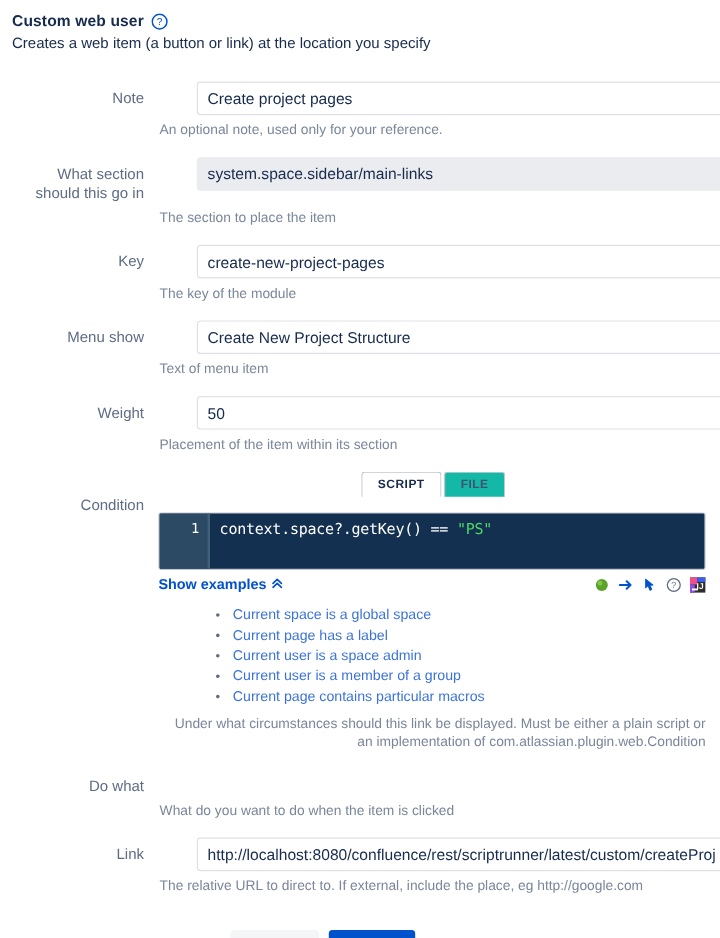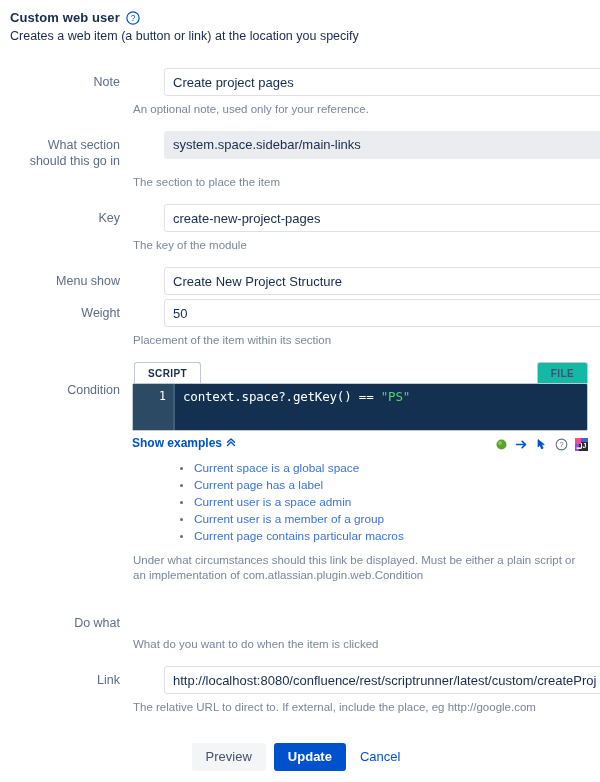--- a/index.html
+++ b/index.html
@@ -45,21 +45,21 @@
     border-top: 5px solid #42526E;
   }
   .sel-wrap { position: relative; }
   select.sel { appearance: none; -webkit-appearance: none; -moz-appearance: none; padding-right: 26px; }
   .sel-wrap .updown { position: absolute; right: 9px; top: 50%; margin-top: -7px; pointer-events: none; }
   .sel-wrap .updown i { display: block; width: 0; height: 0; border-left: 4px solid transparent; border-right: 4px solid transparent; }
   .sel-wrap .updown i.up { border-bottom: 5px solid #344563; margin-bottom: 3px; }
   .sel-wrap .updown i.dn { border-top: 5px solid #344563; }
 
   
-  .tabs { display: flex; justify-content: space-between; margin-bottom: 0; }
+  .tabs { display: flex; justify-content: center; margin-bottom: 13px; }
   .tab {
     font-size: 10px; font-weight: bold; letter-spacing: .4px; color: #42526E;
     padding: 4px 13px 3px; border: 1px solid #C1C7D0; border-bottom: none;
     border-radius: 3px 3px 0 0; background: #14b8a6; margin-left: 2px;
     line-height: 13px;
   }
   .tab.active { background: #fff; color: #172B4D; }
 
   .editor {
     background: #143050; border: 1px solid #C1C7D0; border-radius: 2px;
@@ -156,20 +156,23 @@
   </div>
 
   <div class="field">
     <div class="label-col">Menu show</div>
     <div class="ctrl-col">
       <input class="txt" type="text" value="Create New Project Structure" style="">
     </div>
   </div>
   <div class="field">
     <div class="label-col" style="padding-top:0"></div>
+    <div class="ctrl-col">
+        <div class="desc">Text of menu item</div>
+      </div>
   </div>
 
   <div class="field">
     <div class="label-col">Weight</div>
     <div class="ctrl-col">
       <input class="txt" type="text" value="50" style="">
     </div>
   </div>
   <div class="field">
     <div class="label-col" style="padding-top:0"></div>
@@ -240,21 +243,21 @@
       </div>
 
       <ul class="examples">
         <li><a href="#">Current space is a global space</a></li>
         <li><a href="#">Current page has a label</a></li>
         <li><a href="#">Current user is a space admin</a></li>
         <li><a href="#">Current user is a member of a group</a></li>
         <li><a href="#">Current page contains particular macros</a></li>
       </ul>
 
-      <div class="desc" style="margin-bottom:24px;">Under what circumstances should this link be displayed. Must be either a plain script or an implementation of com.atlassian.plugin.web.Condition</div>
+      <div class="desc" style="margin-bottom:12px;text-align:right;">Under what circumstances should this link be displayed. Must be either a plain script or an implementation of com.atlassian.plugin.web.Condition</div>
     </div>
   </div>
 
   <div class="field">
     <div class="label-col">Do what</div>
   </div>
   <div class="field">
     <div class="label-col" style="padding-top:0"></div>
     <div class="ctrl-col">
         <div class="desc">What do you want to do when the item is clicked</div>

